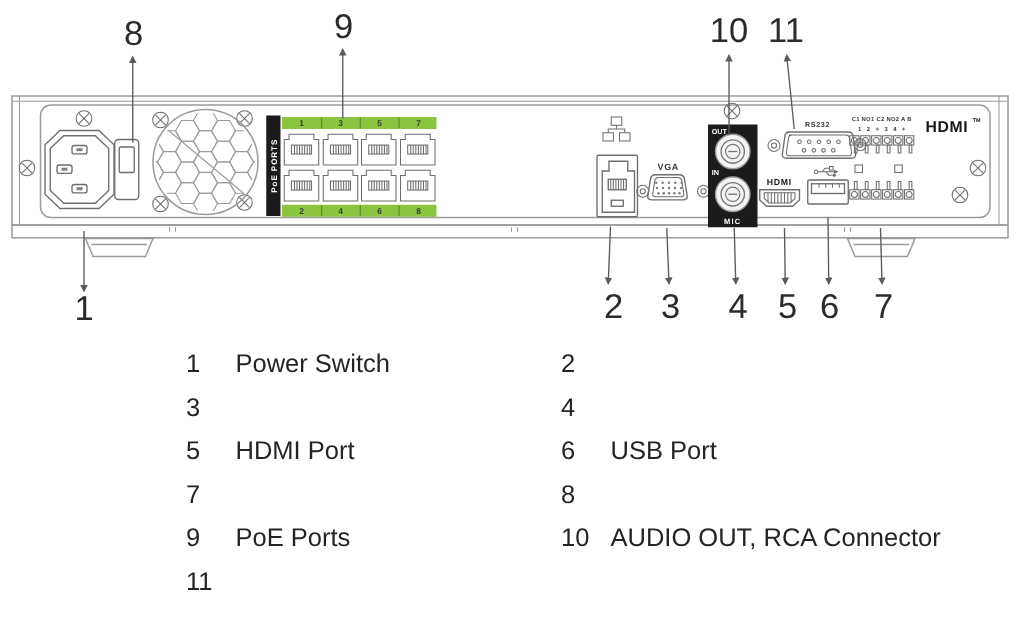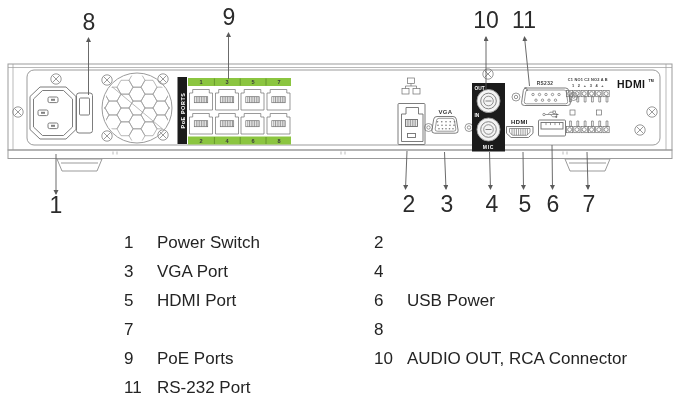--- a/index.html
+++ b/index.html
@@ -311,48 +311,46 @@
   <div class="co" style="left:472px; top:8px;">10</div>
   <div class="co" style="left:510px; top:8px;">11</div>
 
   <div class="legend-col" style="left:124px; top:233px;">
     <div class="legend-row">
         <span class="legend-num">1</span>
         <span class="legend-label">Power Switch</span>
       </div>
     <div class="legend-row">
         <span class="legend-num">3</span>
-        <span class="legend-label">VGA Port</span>
       </div>
     <div class="legend-row">
         <span class="legend-num">5</span>
         <span class="legend-label">HDMI Port</span>
       </div>
     <div class="legend-row">
         <span class="legend-num">7</span>
       </div>
     <div class="legend-row">
         <span class="legend-num">9</span>
         <span class="legend-label">PoE Ports</span>
       </div>
     <div class="legend-row">
         <span class="legend-num">11</span>
-        <span class="legend-label">RS-232 Port</span>
       </div>
   </div>
   <div class="legend-col" style="left:374px; top:233px;">
     <div class="legend-row">
         <span class="legend-num">2</span>
       </div>
     <div class="legend-row">
         <span class="legend-num">4</span>
       </div>
     <div class="legend-row">
         <span class="legend-num">6</span>
-        <span class="legend-label">USB Power</span>
+        <span class="legend-label">USB Port</span>
       </div>
     <div class="legend-row">
         <span class="legend-num">8</span>
       </div>
     <div class="legend-row">
         <span class="legend-num">10</span>
         <span class="legend-label">AUDIO OUT, RCA Connector</span>
       </div>
   </div>
 

